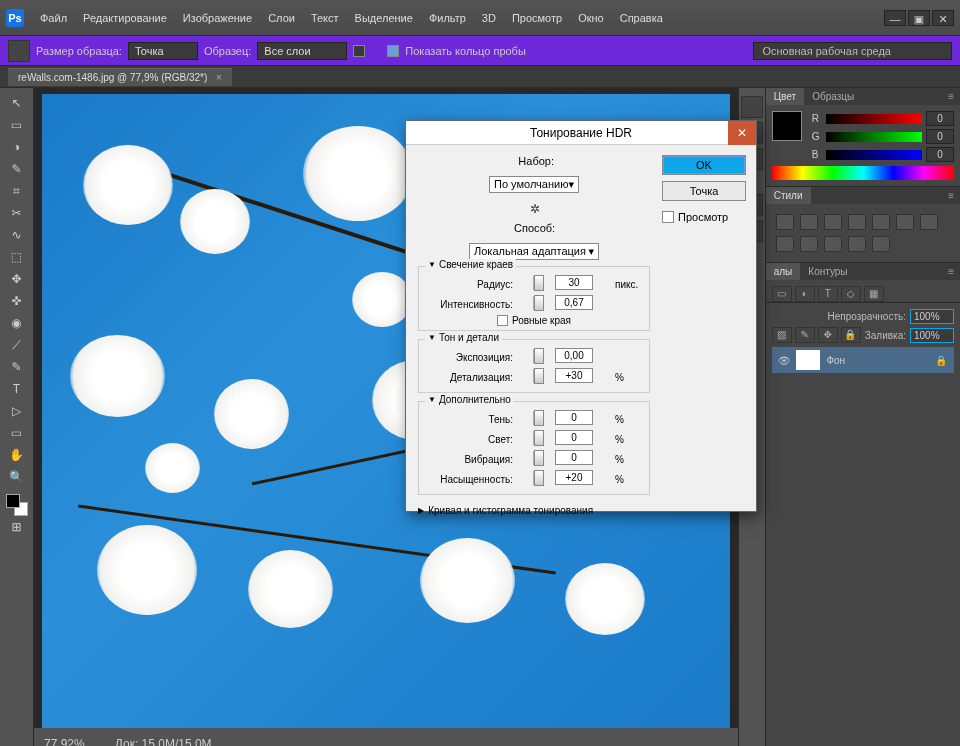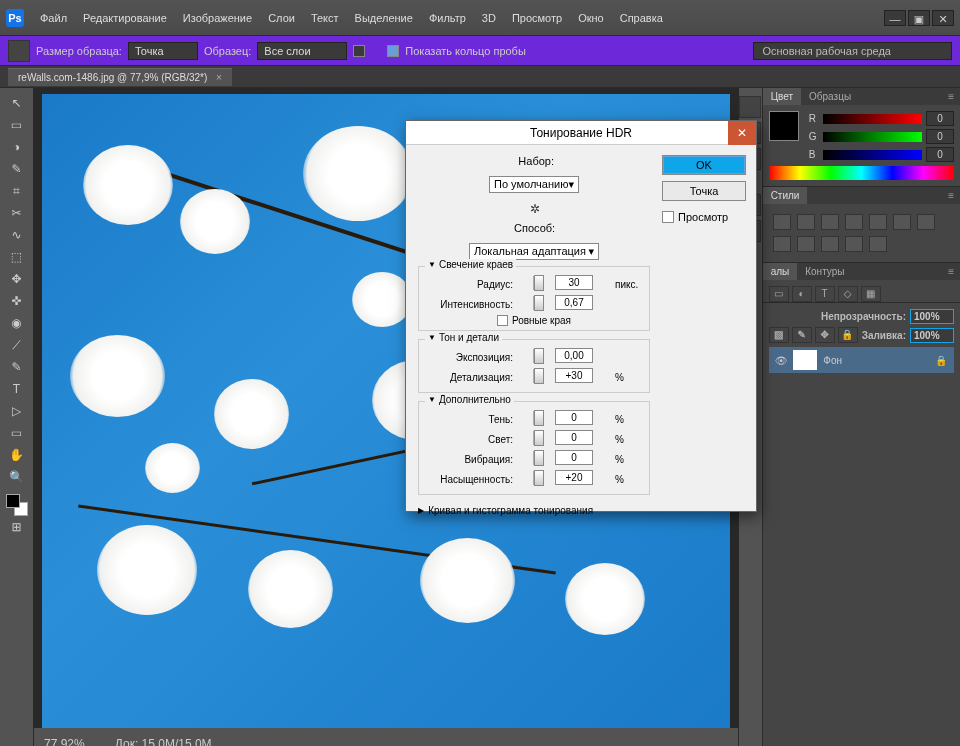--- a/index.html
+++ b/index.html
@@ -58,21 +58,21 @@
 .color-panel .crow .cl { width: 10px; }
 .color-panel .crow .ctrack { flex: 1; height: 10px; margin: 0 4px; }
 .color-panel .crow .cv { width: 28px; background: #3a3a3a; border: 1px solid #222; text-align: center; padding: 1px 0; }
 .ramp { height: 14px; margin-top: 4px; background: linear-gradient(90deg,red,yellow,lime,cyan,blue,magenta,red); }
 
 .adjust-icons { display: flex; flex-wrap: wrap; gap: 6px; padding: 4px; }
 .adjust-icons .aic { width: 18px; height: 16px; background: #555; border: 1px solid #333; cursor: pointer; }
 
 .layers-body .lrow { height: 26px; background: #4a6a8a; display: flex; align-items: center; padding: 0 6px; gap: 6px; margin-top: 4px; }
 .layers-body .thumb { width: 24px; height: 20px; background: #fff; }
-.field-row { display: flex; align-items: center; margin-bottom: 3px; gap: 4px; font-weight: bold; }
+.field-row { display: flex; align-items: center; margin-bottom: 3px; gap: 4px; }
 .field-row .fl { flex: 1; text-align: right; color: #bbb; }
 .field-row .fv { width: 44px; background: #3a3a3a; border: 1px solid #0ea5e9; padding: 1px 3px; font-size: 10px; }
 .layers-toolbar { display: flex; gap: 3px; }
 .layers-toolbar .lt { width: 20px; height: 16px; background: #444; border: 1px solid #333; text-align: center; line-height: 14px; font-size: 10px; color: #aaa; cursor: pointer; }
 .modal-title { height: 24px; display: flex; align-items: center; justify-content: center; position: relative; background: #fff; border-bottom: 1px solid #ccc; font-size: 12px; }
 .modal-title .close { position: absolute; right: 0; top: 0; width: 28px; height: 24px; background: #c53; color: #fff; text-align: center; line-height: 24px; cursor: pointer; }
 .modal-body { padding: 10px 12px; font-size: 11px; }
 .mrow { display: flex; align-items: center; margin-bottom: 6px; gap: 9px; flex-direction: column; }
 .mrow .ml { text-align: right; }
 .mrow select, .mrow .msel { border: 1px solid #888; background: #fff; padding: 1px 4px; font-size: 11px; }

